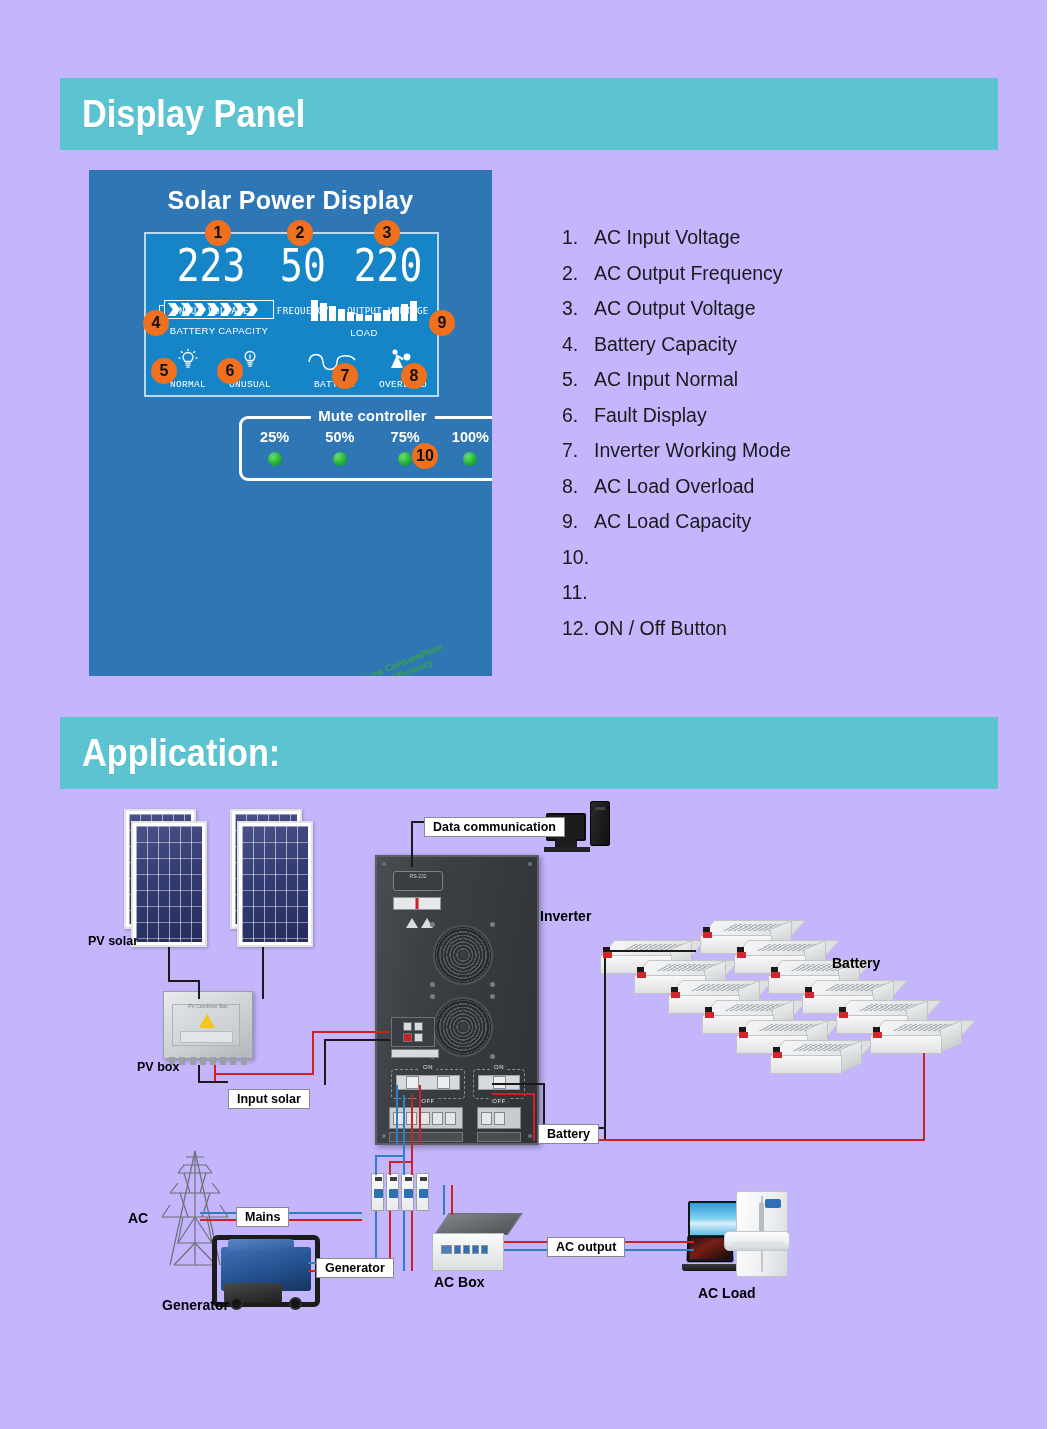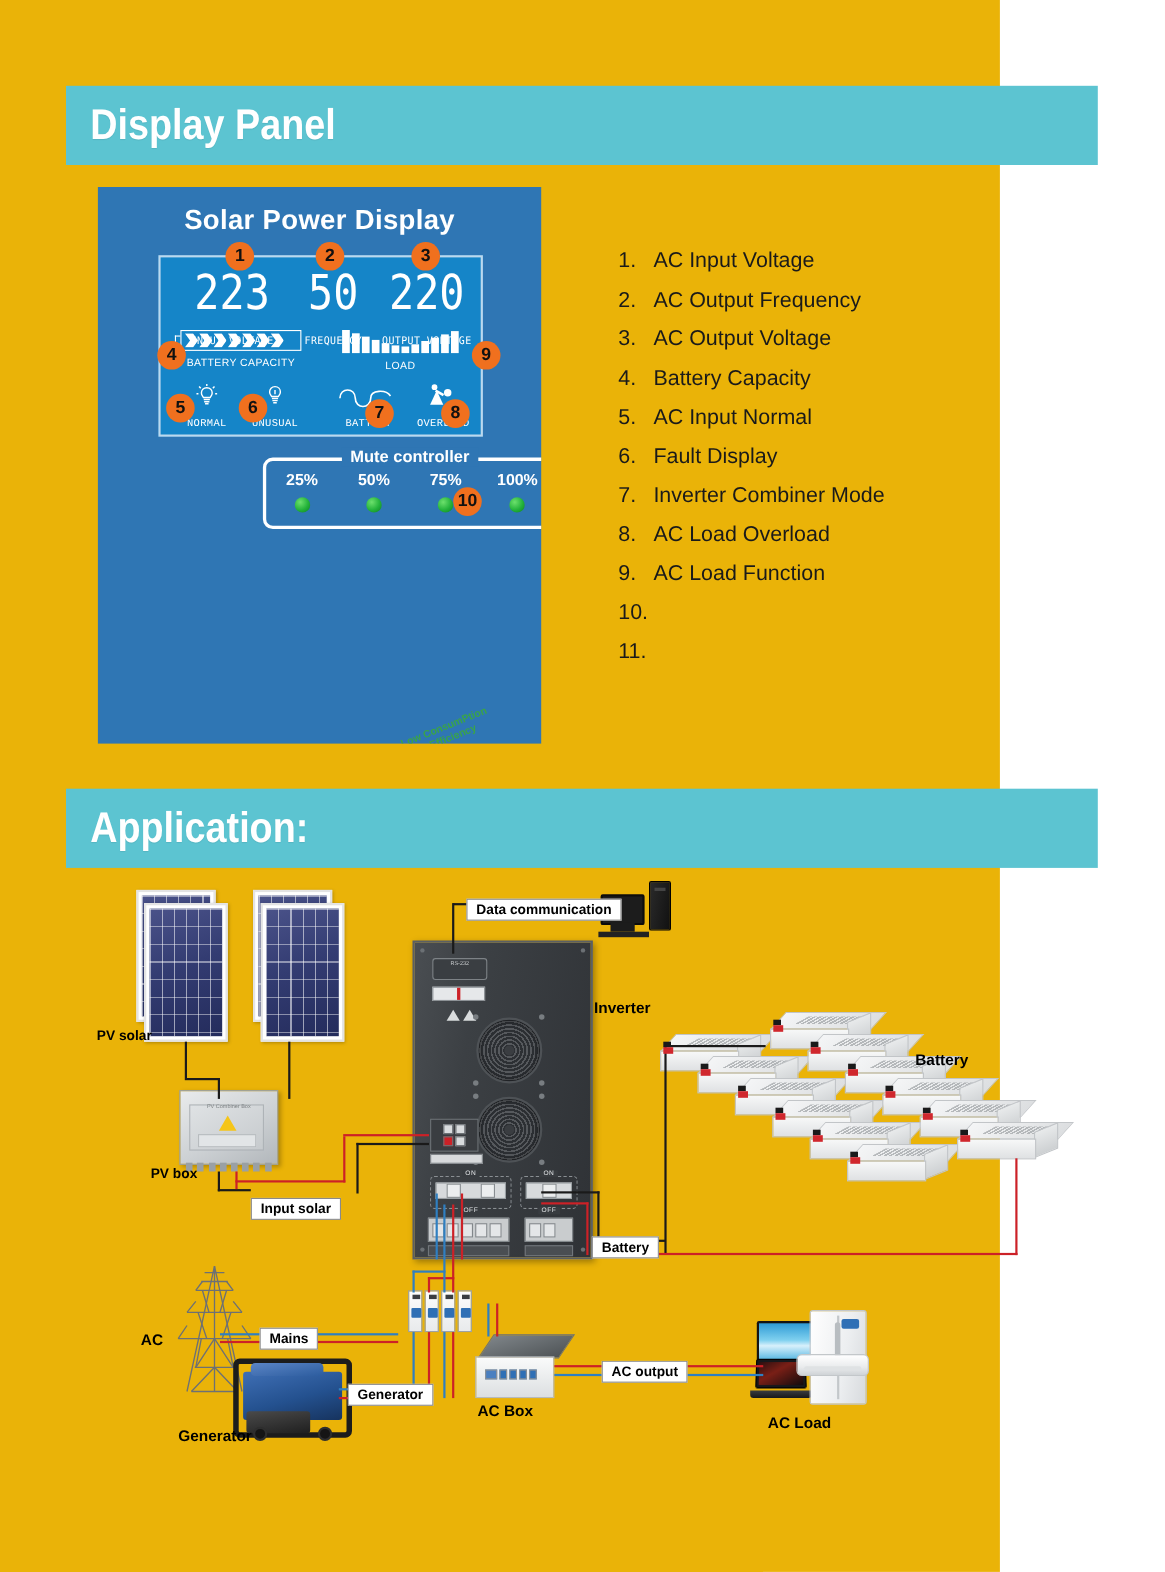--- a/index.html
+++ b/index.html
@@ -4,22 +4,22 @@
 <style>
   * { box-sizing: border-box; margin: 0; padding: 0; }
   html, body {
     width: 1059px; height: 1429px;
     background: #ffffff;
     font-family: "Liberation Sans", sans-serif;
     overflow: hidden;
   }
   .page {
     position: relative;
-    width: 909px; height: 1429px;
-    background: #eab308;
+    width: 1047px; height: 1429px;
+    background: #c4b5fd;
   }
   
   .sec-header {
     position: absolute;
     left: 60px; width: 938px; height: 72px;
     background: #5cc4d1;
     display: flex; align-items: center;
   }
   .sec-header .htxt {
     color: #ffffff;
@@ -682,35 +682,39 @@
     <div class="numrow">
       <span class="n">5.</span>
       <span class="t">AC Input Normal</span>
     </div>
     <div class="numrow">
       <span class="n">6.</span>
       <span class="t">Fault Display</span>
     </div>
     <div class="numrow">
       <span class="n">7.</span>
-      <span class="t">Inverter Combiner Mode</span>
+      <span class="t">Inverter Working Mode</span>
     </div>
     <div class="numrow">
       <span class="n">8.</span>
       <span class="t">AC Load Overload</span>
     </div>
     <div class="numrow">
       <span class="n">9.</span>
-      <span class="t">AC Load Function</span>
+      <span class="t">AC Load Capacity</span>
     </div>
     <div class="numrow">
       <span class="n">10.</span>
     </div>
     <div class="numrow">
       <span class="n">11.</span>
+    </div>
+    <div class="numrow">
+      <span class="n">12.</span>
+      <span class="t">ON / Off  Button</span>
     </div>
   </div>
 
   <div class="sec-header" id="hdr-application">
     <span class="htxt">Application:</span>
   </div>
 
   <div class="diagram">
 
     <div class="pv" style="left:124px; top:14px; width:72px; height:120px;">

